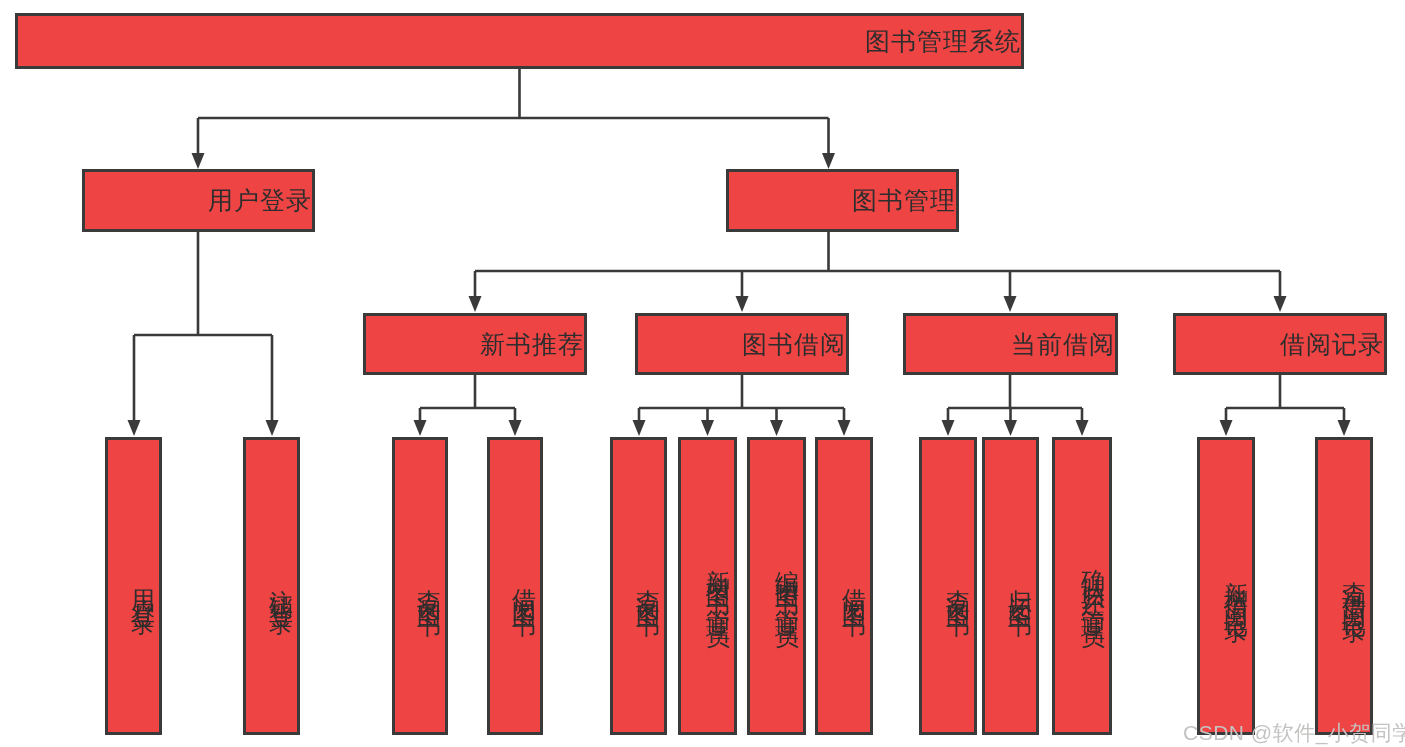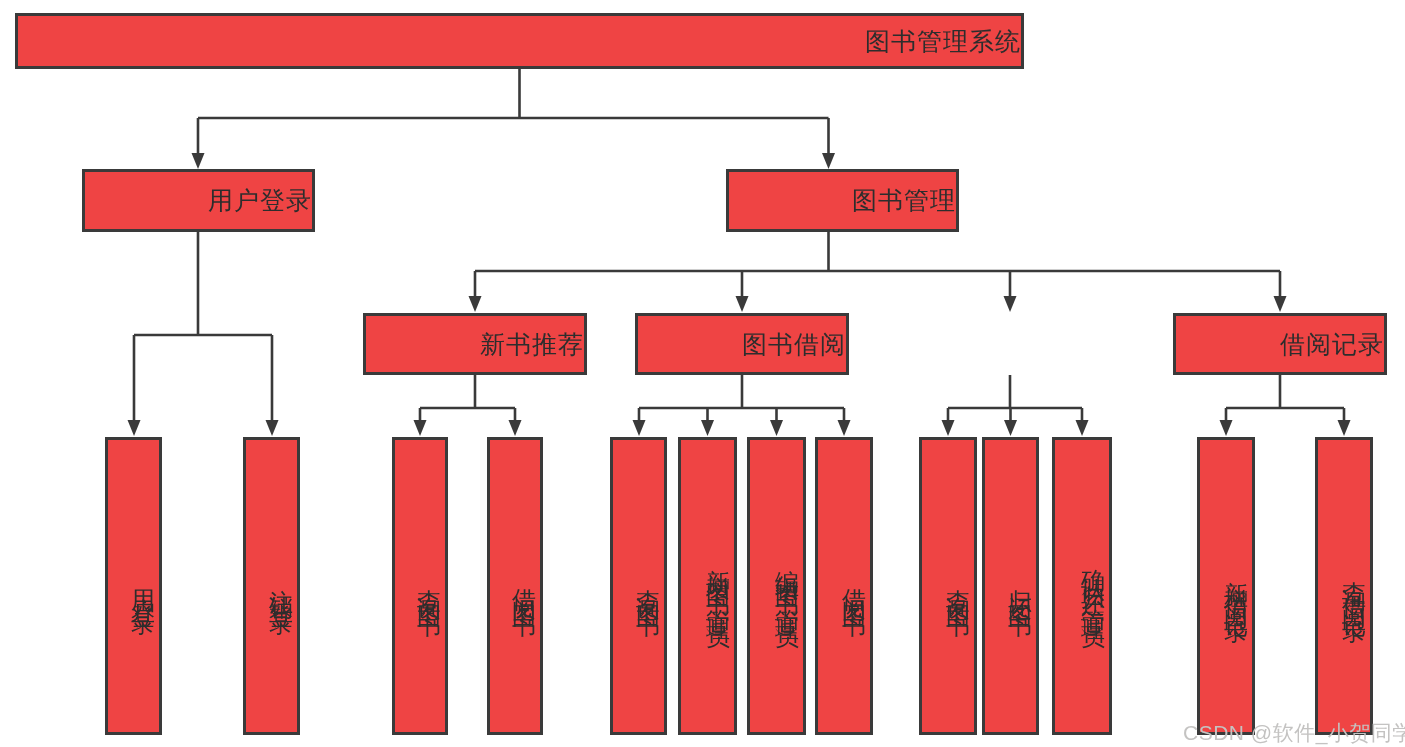--- a/index.html
+++ b/index.html
@@ -73,20 +73,23 @@
   <div class="box h" style="left:712px;top:169px;width:233px;height:63px;margin-left:14px;">
     <span>图书管理</span>
   </div>
 
   <div class="box h" style="left:635px;top:313px;width:214px;height:62px;">
     <span>图书借阅</span>
   </div>
   <div class="box h" style="left:363px;top:313px;width:224px;height:62px;">
     <span>新书推荐</span>
   </div>
+  <div class="box h" style="left:903px;top:313px;width:215px;height:62px;">
+    <span>当前借阅</span>
+  </div>
   <div class="box h" style="left:1173px;top:313px;width:214px;height:62px;">
     <span>借阅记录</span>
   </div>
 
   <div class="box v vbox" style="left:105px;width:57px;">
     <span>用户登录</span>
   </div>
   <div class="box v vbox" style="left:243px;width:57px;">
     <span>注销登录</span>
   </div>

